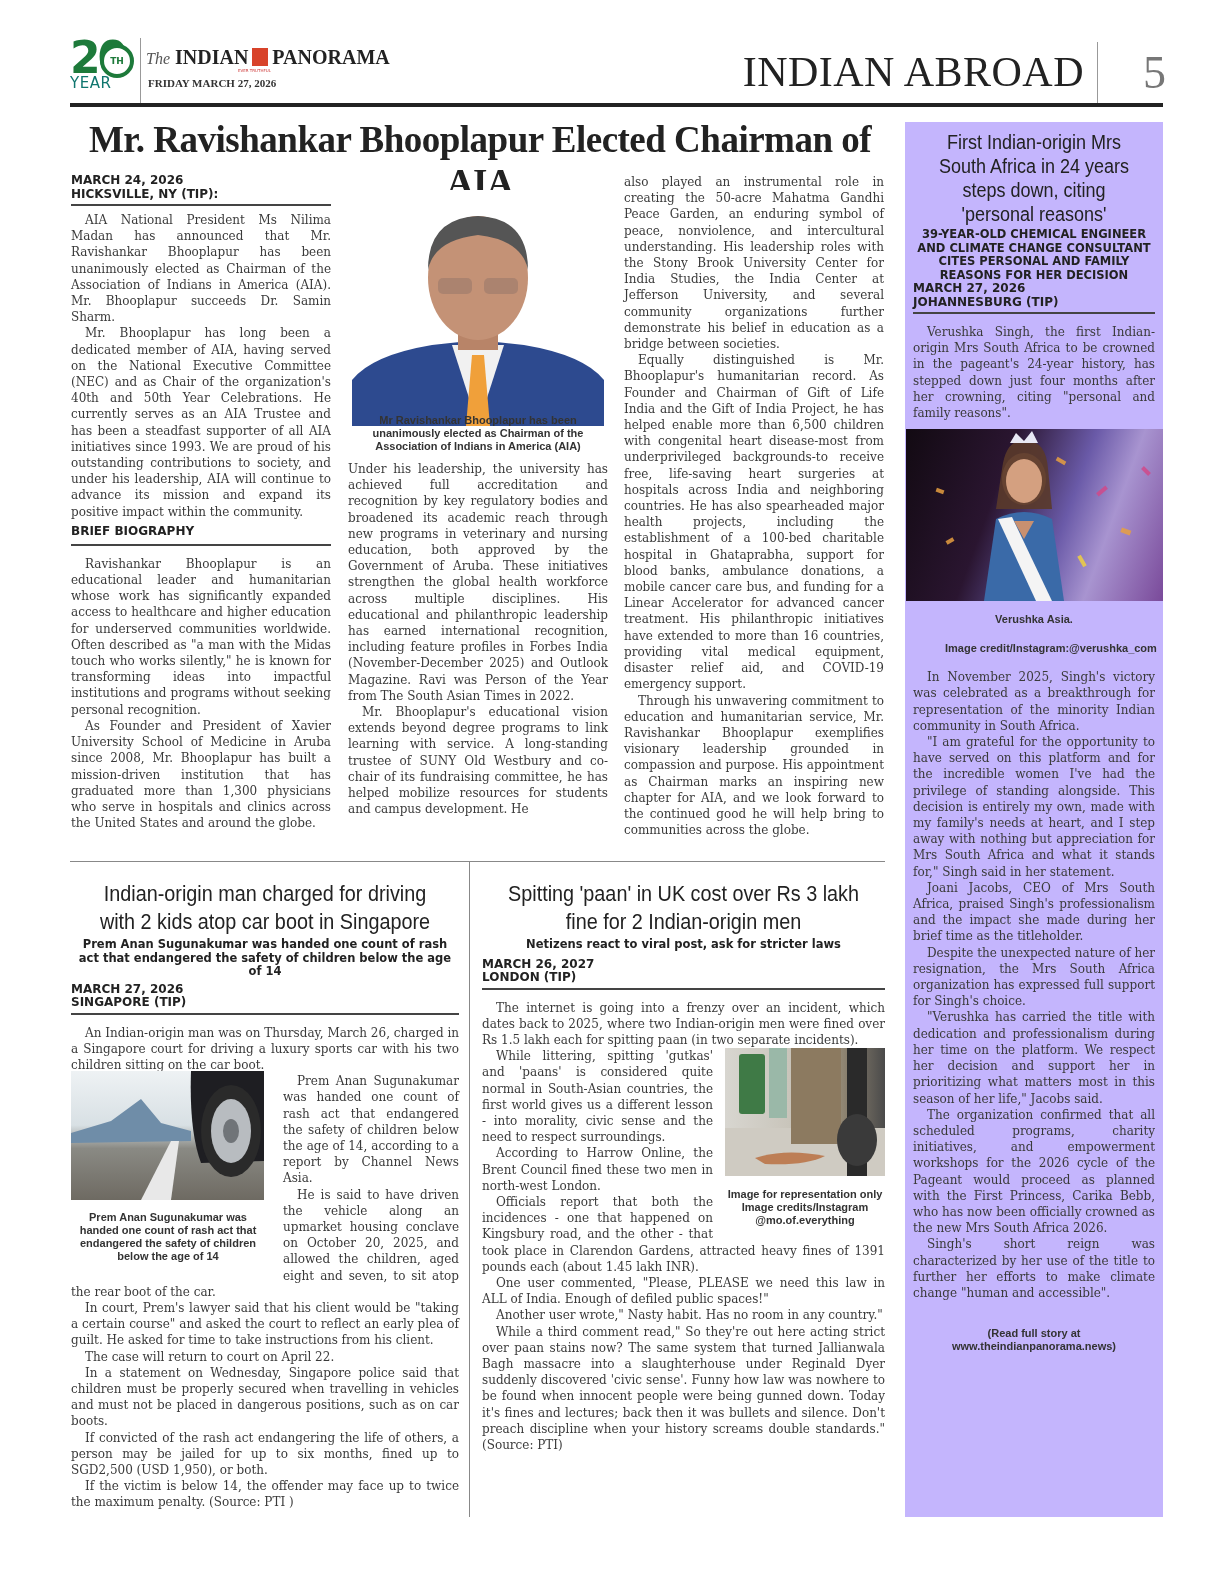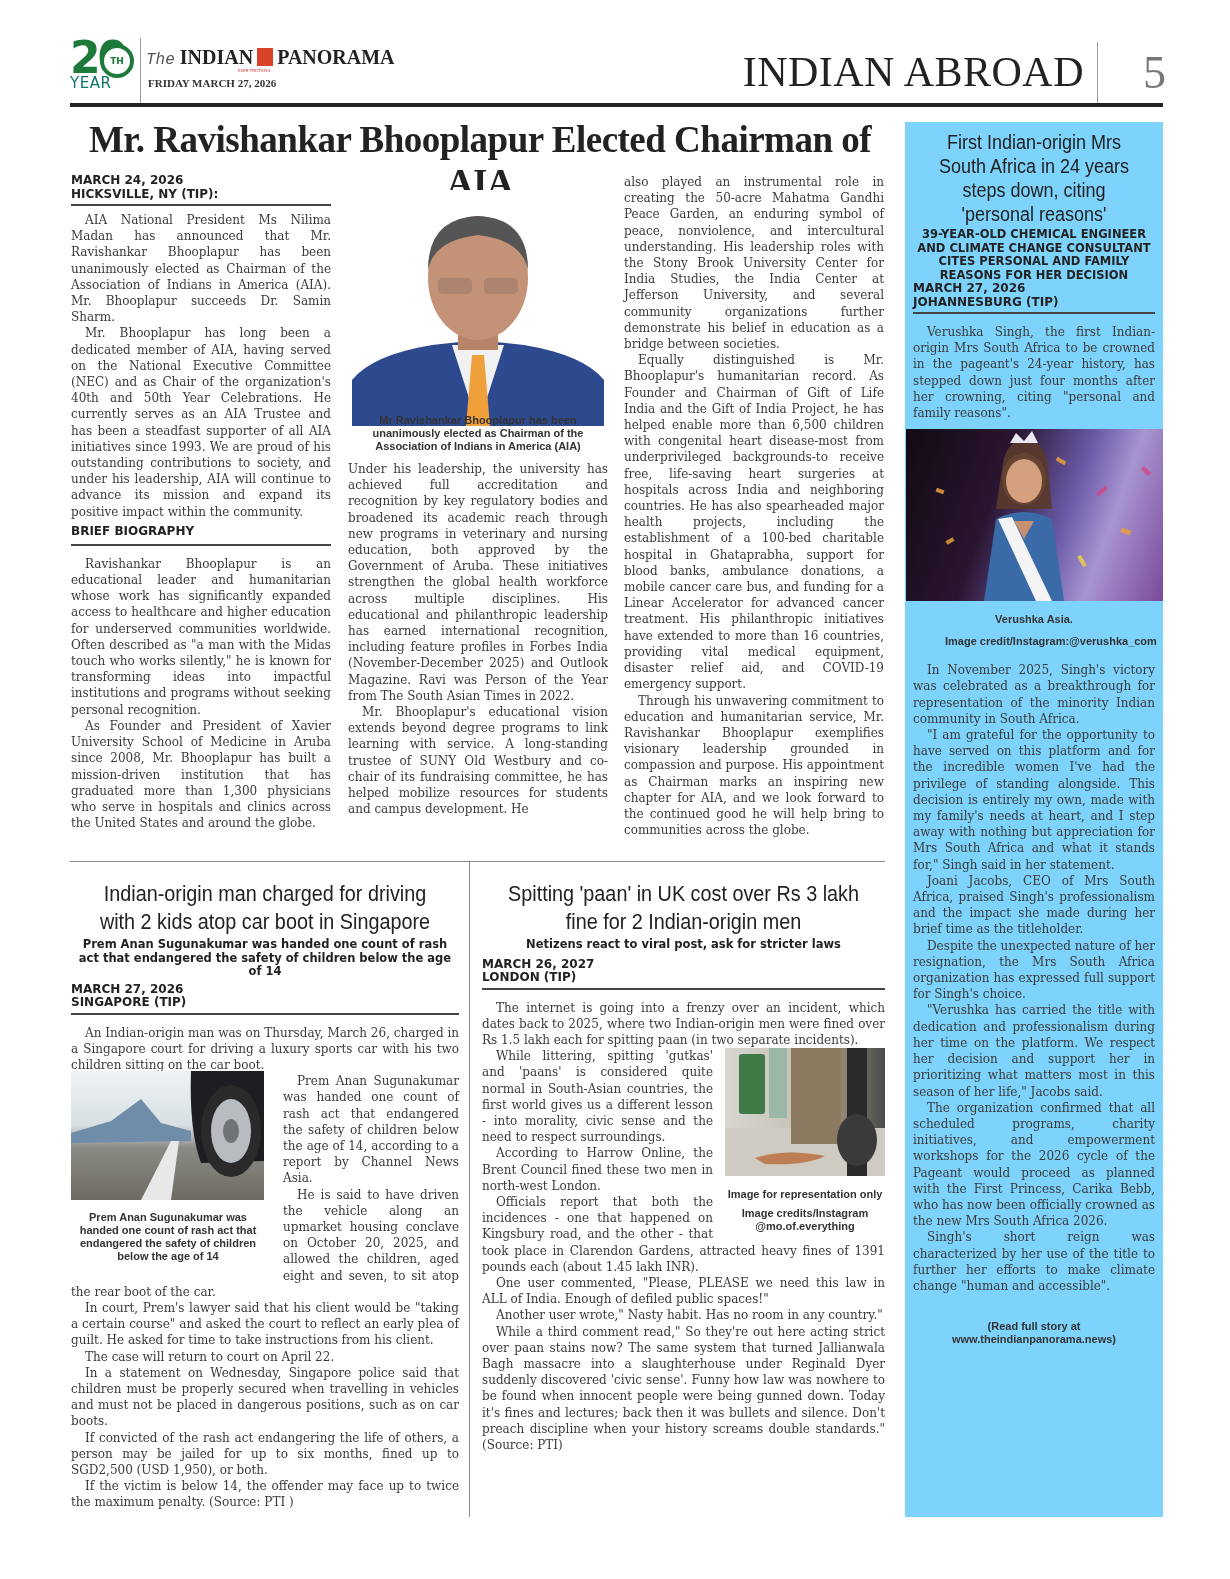--- a/index.html
+++ b/index.html
@@ -6,21 +6,21 @@
   body{width:1230px;height:1579px;position:relative;overflow:hidden;font-family:"DejaVu Serif",serif;color:#333;}
   .page{position:absolute;left:0;top:0;width:1230px;height:1579px;background:#fff;}
   
   .masthead{position:absolute;left:70px;top:38px;width:1100px;height:66px;}
   .logo20{position:absolute;left:0;top:0;width:62px;height:56px;}
   .logo20 .num{position:absolute;left:0;top:-6px;font-family:"DejaVu Sans",sans-serif;font-weight:bold;font-size:44px;color:#1d7a3a;letter-spacing:-3px;}
   .logo20 .th{position:absolute;left:30px;top:6px;width:26px;height:26px;border-radius:50%;border:4px solid #1d7a3a;background:#fff;font-family:"DejaVu Sans",sans-serif;font-weight:bold;font-size:9px;color:#1d7a3a;text-align:center;line-height:26px;box-sizing:content-box;}
   .logo20 .year{position:absolute;left:0;top:36px;font-family:"DejaVu Sans",sans-serif;font-weight:normal;font-size:15px;color:#0f766e;letter-spacing:0.5px;}
   .mast-sep{position:absolute;left:70px;top:0;width:1px;height:66px;background:#999;}
   .brand{position:absolute;left:76px;top:8px;font-family:"Liberation Serif",serif;font-weight:bold;font-size:20px;color:#222;white-space:nowrap;}
-  .brand .the{font-style:italic;font-weight:normal;font-size:16px;color:#555;font-family:Liberation Mono, monospace;}
+  .brand .the{font-style:italic;font-weight:normal;font-size:16px;color:#555;}
   .brand .emblem{display:inline-block;width:16px;height:18px;background:#d8432a;vertical-align:-2px;margin:0 4px;}
   .tagline{position:absolute;left:168px;top:30px;font-size:4px;color:#c33;font-family:"DejaVu Sans",sans-serif;}
   .dateline-top{position:absolute;left:78px;top:39px;font-family:"Liberation Serif",serif;font-weight:bold;font-size:11px;color:#333;}
   .section{position:absolute;right:86px;top:10px;font-family:"Liberation Serif",serif;font-size:42px;color:#222;letter-spacing:0.5px;white-space:nowrap;}
   .sec-sep{position:absolute;right:72px;top:4px;width:1px;height:64px;background:#999;}
   .pagenum{position:absolute;right:4px;top:8px;font-family:"Liberation Serif",serif;font-size:46px;color:#777;}
   .rule-top{position:absolute;left:70px;top:103px;width:1093px;height:4px;background:#222;}
   
   .lead-head{position:absolute;left:70px;top:118px;width:820px;text-align:center;font-family:"Liberation Serif",serif;font-weight:bold;font-size:37px;color:#222;letter-spacing:-0.5px;}
   .txt{font-family:"DejaVu Serif",serif;font-size:12px;line-height:16.2px;color:#3a3a3a;text-align:justify;}
@@ -32,21 +32,21 @@
   .cap{font-family:"Liberation Sans",sans-serif;font-size:11px;line-height:13px;color:#333;text-align:center;font-weight:bold;}
   
   .photo{position:absolute;overflow:hidden;}
   .ph-man{left:352px;top:190px;width:252px;height:236px;background:#fff;}
   .ph-mrs{left:906px;top:429px;width:257px;height:172px;background:linear-gradient(110deg,#120a12 0%,#2a1530 35%,#6a5aa8 60%,#a894d0 75%,#7a4a9a 100%);}
   .ph-car{left:71px;top:1071px;width:193px;height:129px;background:linear-gradient(180deg,#eef2f4 0%,#d8e0e4 42%,#8a8a84 60%,#6e6a62 100%);}
   .ph-paan{left:725px;top:1048px;width:160px;height:128px;background:linear-gradient(90deg,#d8d6d0 0%,#c9c5bb 40%,#9a8e78 70%,#4a4a4a 100%);}
   
   .hr-mid{position:absolute;left:70px;top:861px;width:815px;height:1px;background:#888;}
   .vr-mid{position:absolute;left:469px;top:862px;width:1px;height:655px;background:#888;}
-  .sidebar{position:absolute;left:905px;top:122px;width:258px;height:1395px;background:#7dd3fc;}
+  .sidebar{position:absolute;left:905px;top:122px;width:258px;height:1395px;background:#c4b5fd;}
   .side-head{font-family:"Liberation Sans",sans-serif;font-size:20px;line-height:24px;color:#222;text-align:center;transform:scaleX(0.9);}
   .deck{font-family:"DejaVu Sans",sans-serif;font-weight:bold;font-size:11.5px;line-height:13.5px;color:#222;text-align:center;}
   .bot-head{font-family:"Liberation Sans",sans-serif;font-size:22px;line-height:28px;color:#222;text-align:center;transform:scaleX(0.9);}
   .bot-deck{font-family:"DejaVu Sans",sans-serif;font-weight:bold;font-size:11.5px;line-height:13.5px;color:#222;text-align:center;}
   .float-l{float:left;width:200px;margin:2px 12px 4px 0;height:196px;}
   .float-r{float:right;width:160px;margin:2px 0 4px 12px;height:186px;}
 </style>
 </head>
 <body>
 
@@ -128,21 +128,21 @@
       <div class="deck" style="margin-top:2px;">39-YEAR-OLD CHEMICAL ENGINEER AND CLIMATE CHANGE CONSULTANT CITES PERSONAL AND FAMILY REASONS FOR HER DECISION</div>
       <div class="dl">MARCH 27, 2026</div>
       <div class="dl">JOHANNESBURG (TIP)</div>
       <div class="dl-rule" style="margin-bottom:10px;"></div>
       <div class="txt">
         <p>Verushka Singh, the first Indian-origin Mrs South Africa to be crowned in the pageant's 24-year history, has stepped down just four months after her crowning, citing "personal and family reasons".</p>
       </div>
     </div>
     <div style="height:188px;"></div>
     <div class="cap" style="margin-top:4px;">Verushka Asia.</div>
-    <div class="cap" style="margin-top:9px;padding-left:40px;text-align:left;">Image credit/Instagram:@verushka_com</div>
+    <div class="cap" style="margin-top:16px;padding-left:40px;text-align:left;">Image credit/Instagram:@verushka_com</div>
     <div class="txt" style="padding:14px 8px 0 8px;">
       <p>In November 2025, Singh's victory was celebrated as a breakthrough for representation of the minority Indian community in South Africa.</p>
       <p>"I am grateful for the opportunity to have served on this platform and for the incredible women I've had the privilege of standing alongside. This decision is entirely my own, made with my family's needs at heart, and I step away with nothing but appreciation for Mrs South Africa and what it stands for," Singh said in her statement.</p>
       <p>Joani Jacobs, CEO of Mrs South Africa, praised Singh's professionalism and the impact she made during her brief time as the titleholder.</p>
       <p>Despite the unexpected nature of her resignation, the Mrs South Africa organization has expressed full support for Singh's choice.</p>
       <p>"Verushka has carried the title with dedication and professionalism during her time on the platform. We respect her decision and support her in prioritizing what matters most in this season of her life," Jacobs said.</p>
       <p>The organization confirmed that all scheduled programs, charity initiatives, and empowerment workshops for the 2026 cycle of the Pageant would proceed as planned with the First Princess, Carika Bebb, who has now been officially crowned as the new Mrs South Africa 2026.</p>
       <p>Singh's short reign was characterized by her use of the title to further her efforts to make climate change "human and accessible".</p>
     </div>
     <div class="cap" style="margin-top:26px;">(Read full story at</div>
@@ -205,21 +205,21 @@
     <div class="bot-head">Spitting 'paan' in UK cost over Rs 3 lakh fine for 2 Indian-origin men</div>
     <div class="bot-deck" style="margin-top:2px;">Netizens react to viral post, ask for stricter laws</div>
     <div class="dl" style="margin-top:6px;">MARCH 26, 2027</div>
     <div class="dl">LONDON (TIP)</div>
     <div class="dl-rule" style="margin-bottom:10px;"></div>
     <div class="txt">
       <p>The internet is going into a frenzy over an incident, which dates back to 2025, where two Indian-origin men were fined over Rs 1.5 lakh each for spitting paan (in two separate incidents).</p>
       <div class="float-r">
         <div style="height:130px;"></div>
         <div class="cap" style="margin-top:8px;">Image for representation only</div>
-        <div class="cap" style="margin-top:6px;padding:0 14px;">Image credits/Instagram @mo.of.everything</div>
+        <div class="cap" style="padding:0 14px;">Image credits/Instagram @mo.of.everything</div>
       </div>
       <p>While littering, spitting 'gutkas' and 'paans' is considered quite normal in South-Asian countries, the first world gives us a different lesson - into morality, civic sense and the need to respect surroundings.</p>
       <p>According to Harrow Online, the Brent Council fined these two men in north-west London.</p>
       <p>Officials report that both the incidences - one that happened on Kingsbury road, and the other - that took place in Clarendon Gardens, attracted heavy fines of 1391 pounds each (about 1.45 lakh INR).</p>
       <p>One user commented, "Please, PLEASE we need this law in ALL of India. Enough of defiled public spaces!"</p>
       <p>Another user wrote," Nasty habit. Has no room in any country."</p>
       <p>While a third comment read," So they're out here acting strict over paan stains now? The same system that turned Jallianwala Bagh massacre into a slaughterhouse under Reginald Dyer suddenly discovered 'civic sense'. Funny how law was nowhere to be found when innocent people were being gunned down. Today it's fines and lectures; back then it was bullets and silence. Don't preach discipline when your history screams double standards." (Source: PTI)</p>
     </div>
   </div>
   <div class="photo ph-paan">

